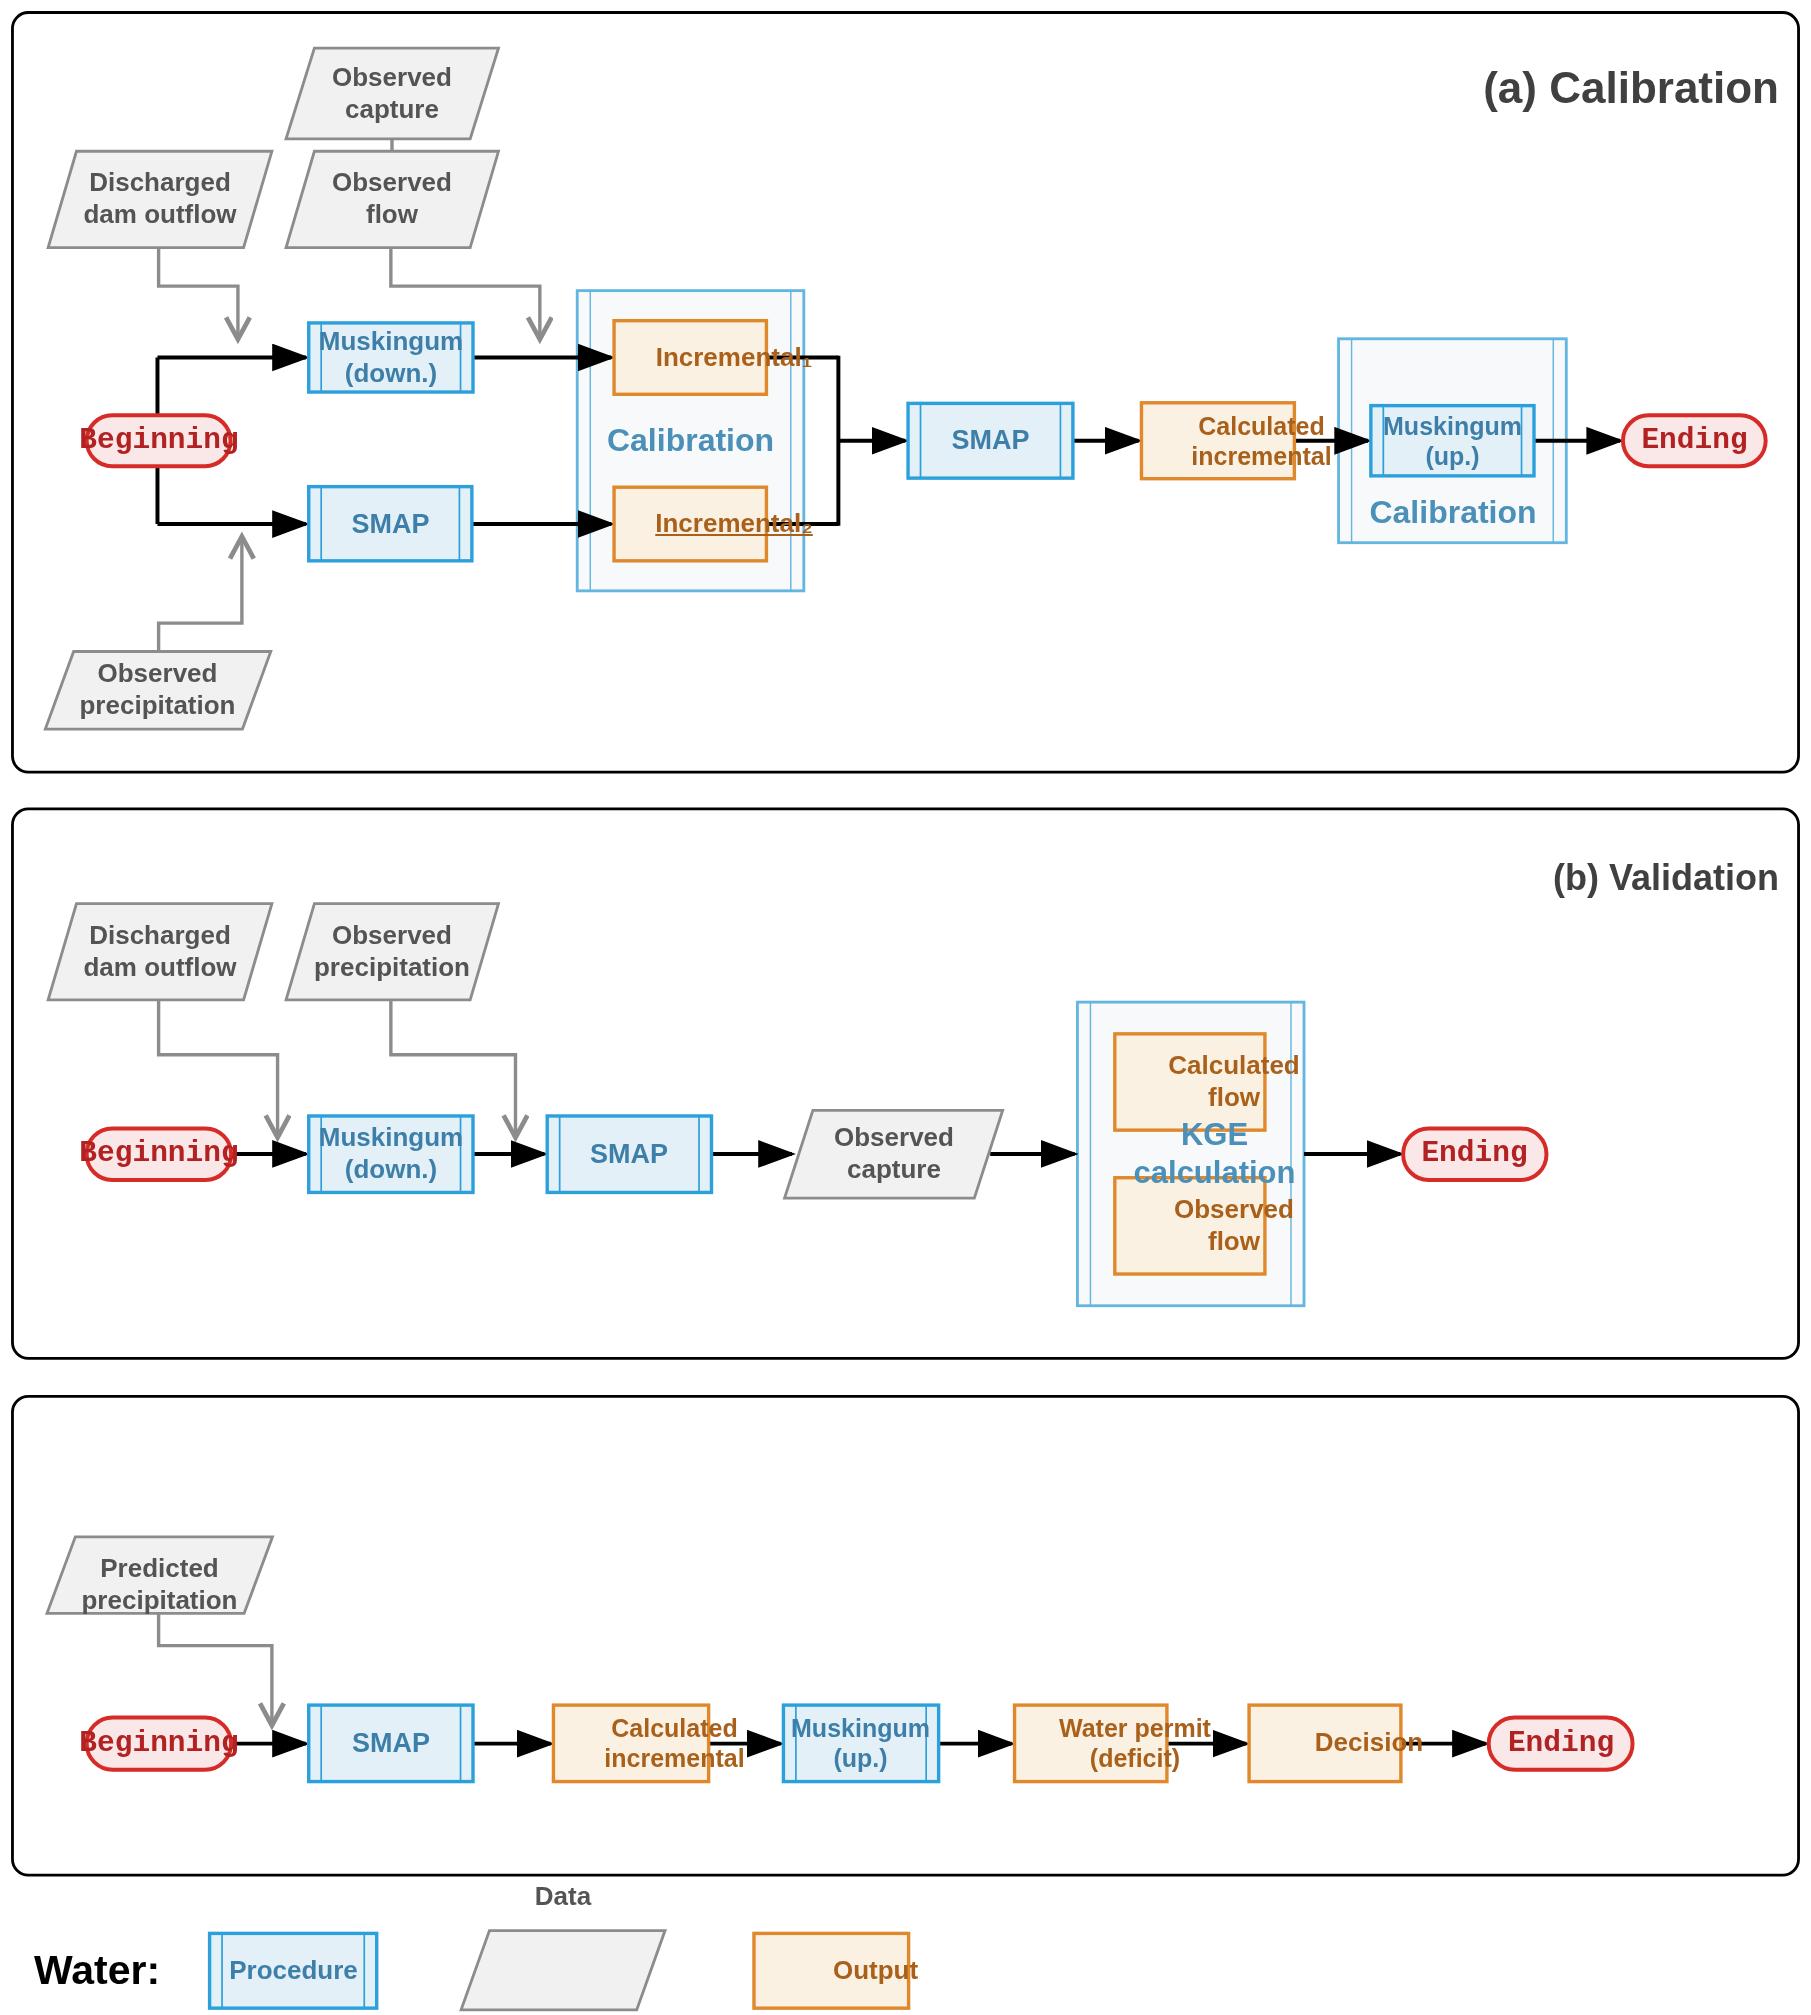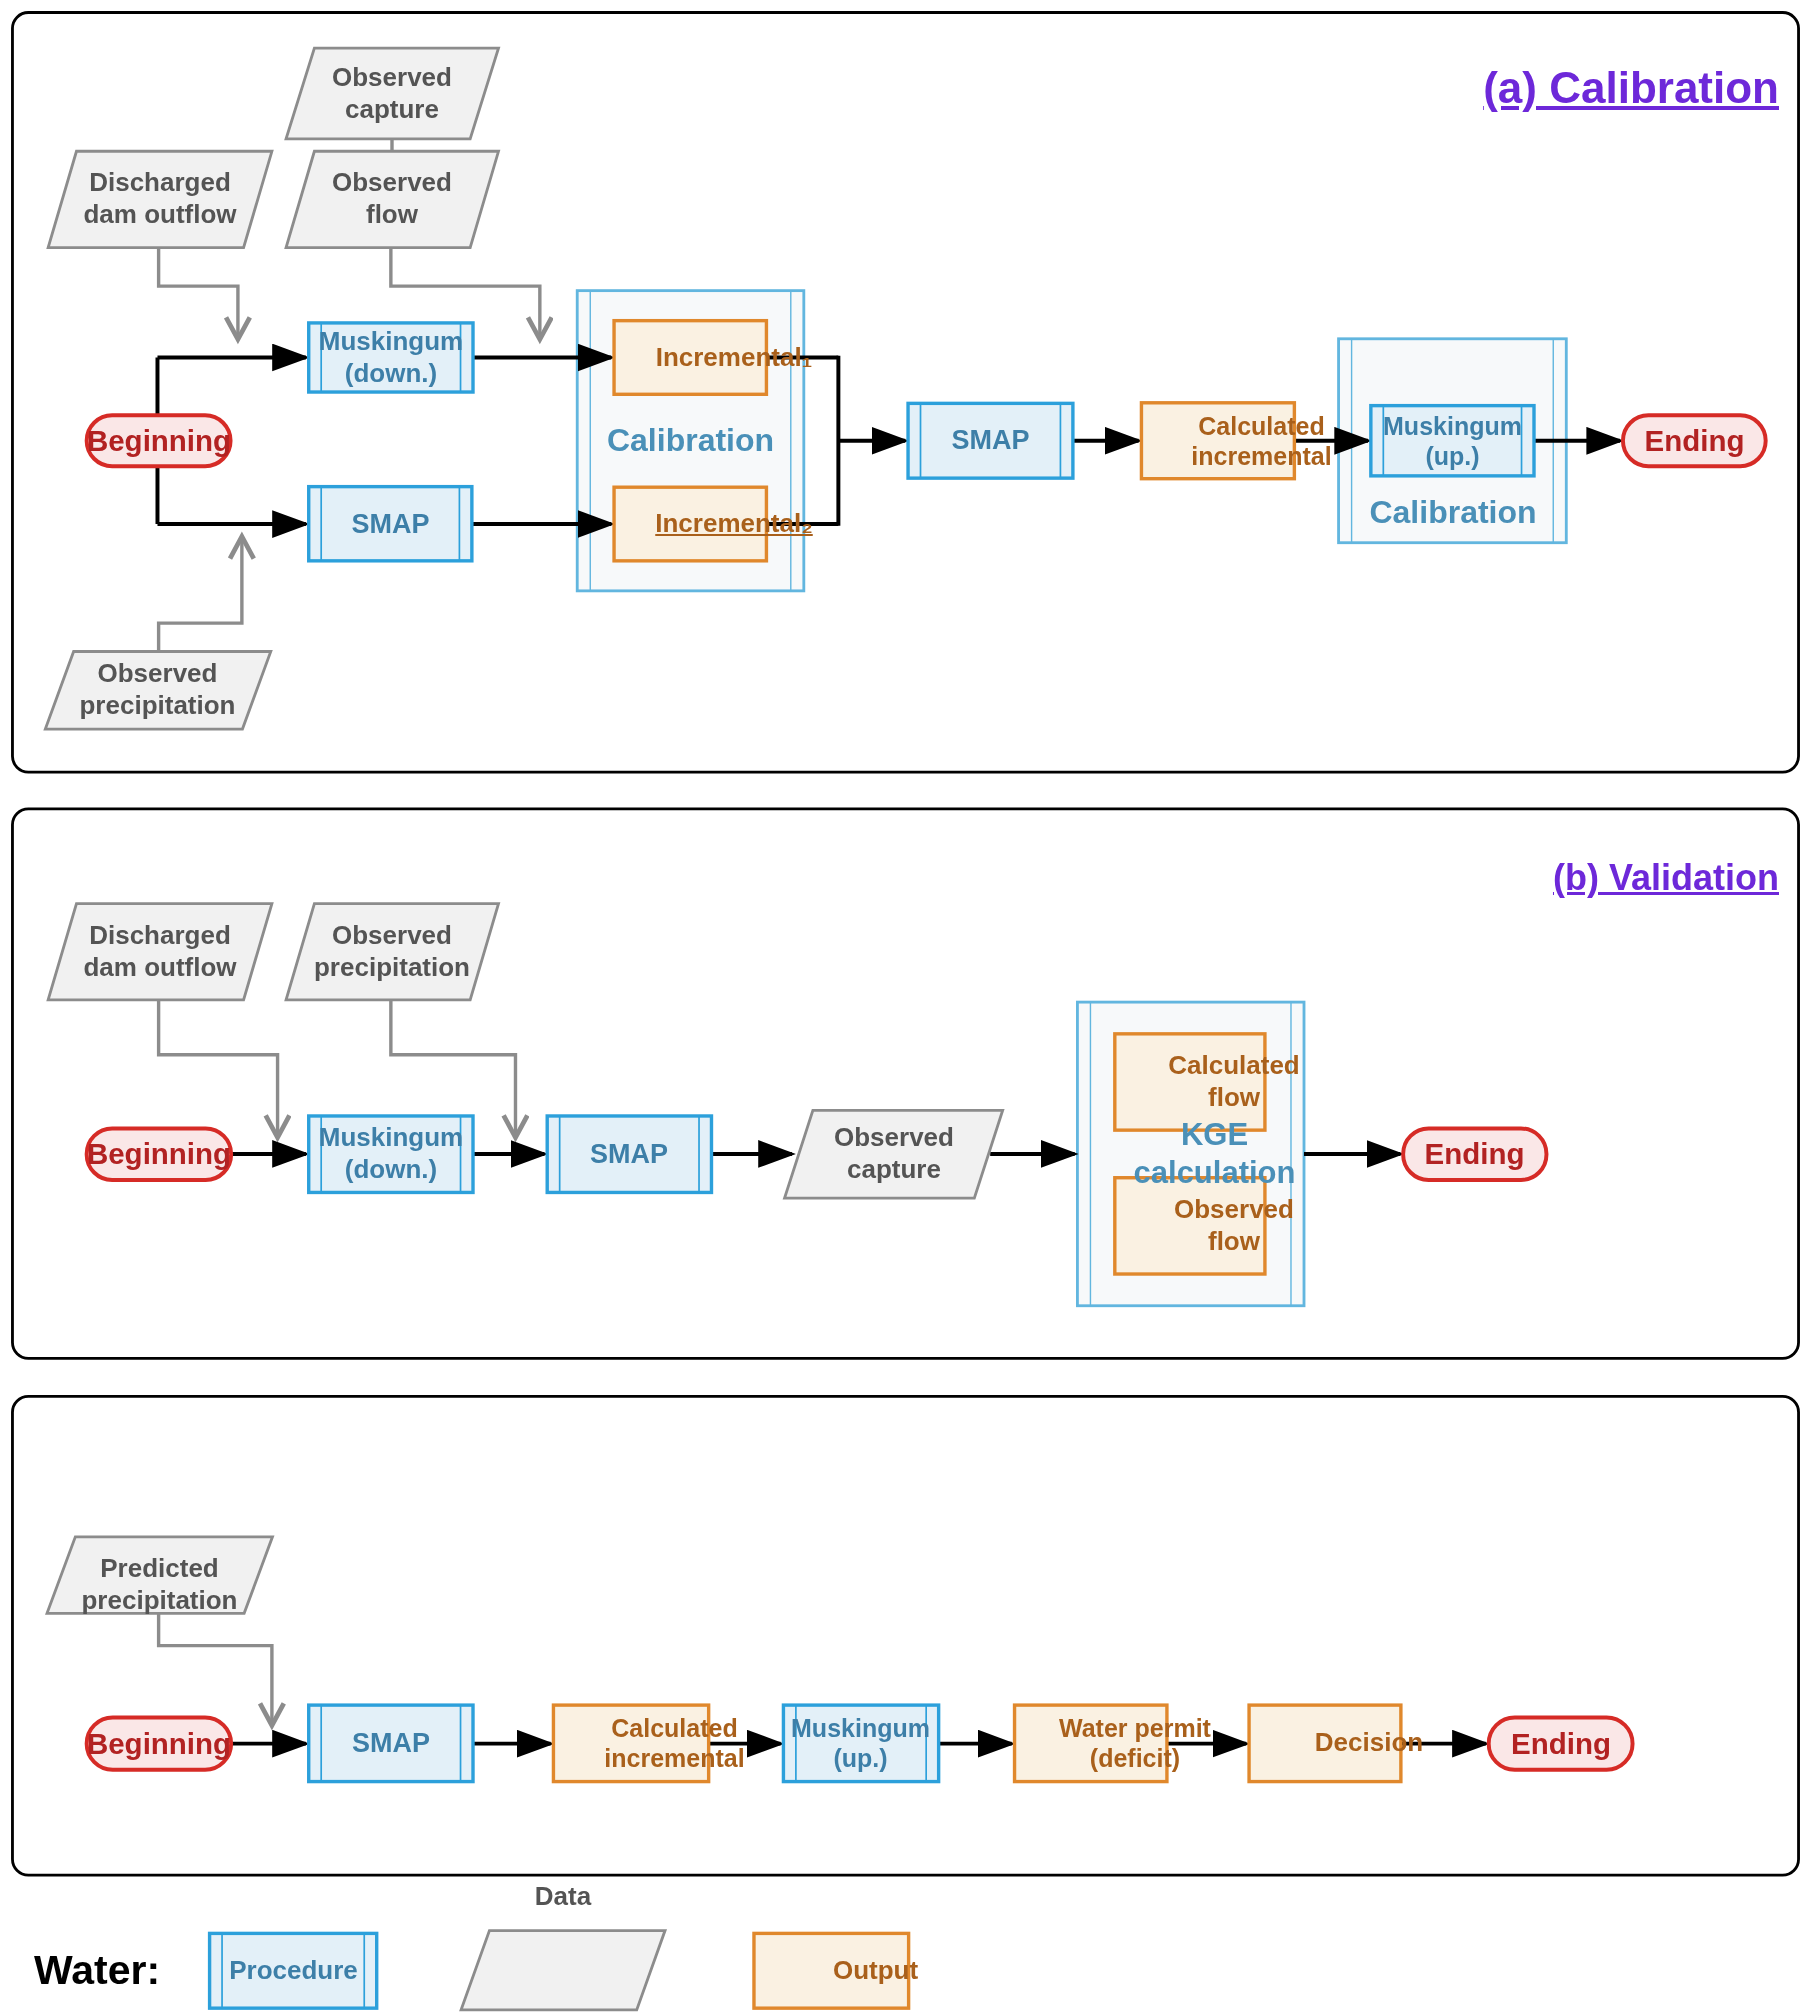--- a/index.html
+++ b/index.html
@@ -24,22 +24,22 @@
   .term{fill:var(--terminator-fill);stroke:var(--terminator-border);stroke-width:7px;}
   .fl{stroke:var(--flow-line);stroke-width:7px;fill:none;}
   .gl{stroke:var(--data-line);stroke-width:6px;fill:none;}
   .lbl{position:absolute;display:flex;align-items:center;justify-content:center;
        text-align:center;font-weight:bold;white-space:pre-line;line-height:1.22;
        pointer-events:none;}
   .t-proc{color:var(--procedure-text);}
   .t-cont{color:var(--container-text);}
   .t-outp{color:var(--output-text);margin-left:44px;}
   .t-data{color:var(--data-text);}
-  .t-term{color:var(--terminator-text);}
-  .t-title{color:#6d28d9;justify-content:flex-end;text-align:right;text-decoration:underline;}
+  .t-term{color:var(--terminator-text);font-family:Liberation Mono, monospace;}
+  .t-title{color:#404040;justify-content:flex-end;text-align:right;}
   .t-legend{color:#000000;justify-content:flex-start;text-align:left;}
 </style>
 </head>
 <body>
 
 <div class="stage">
 
 <svg width="1811" height="2015" viewBox="0 0 3197 3557">
   <defs>
     <marker id="mblack" markerWidth="11" markerHeight="9" refX="8.5" refY="3.5" orient="auto" markerUnits="strokeWidth">

